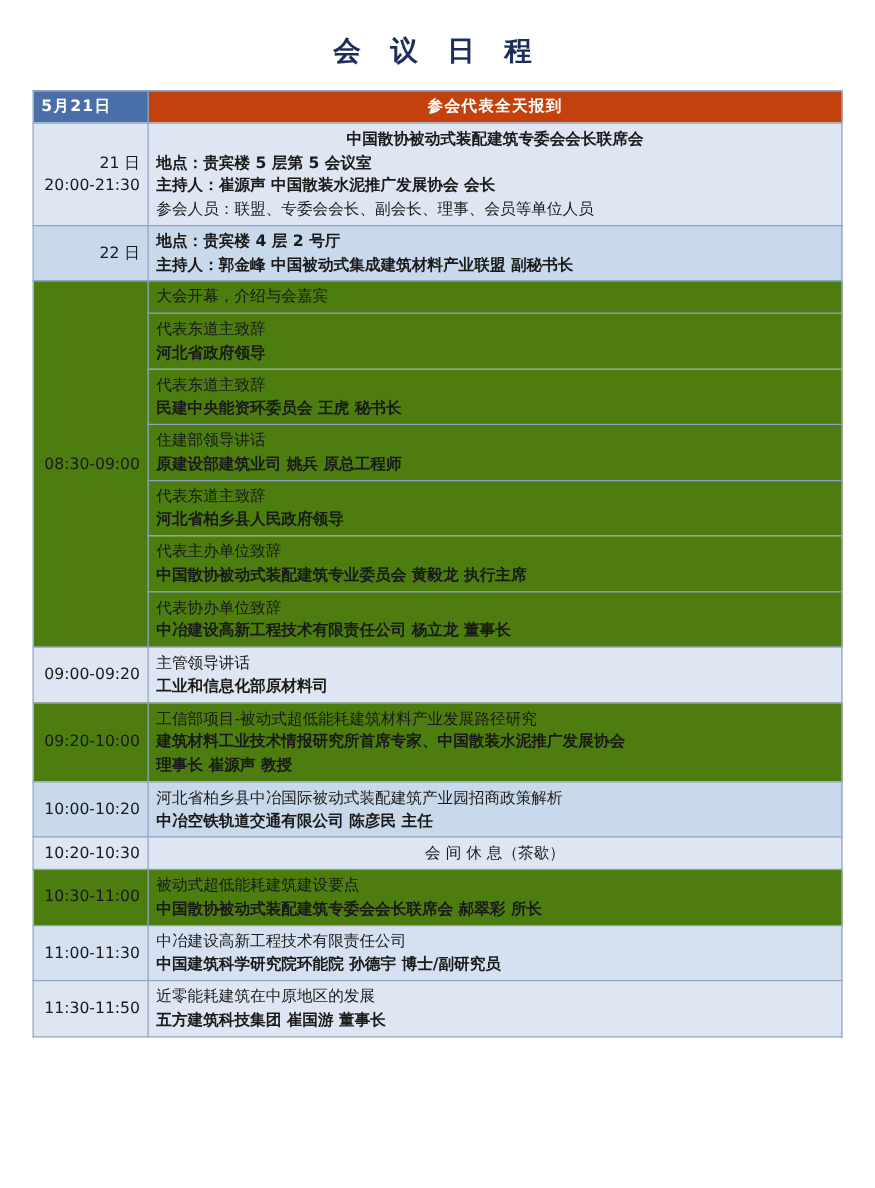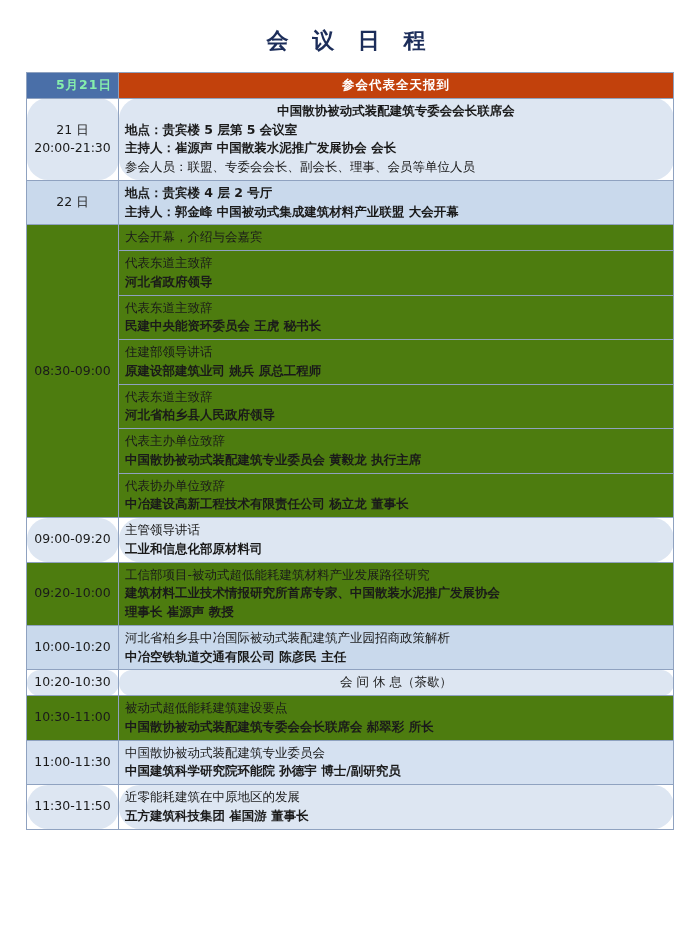--- a/index.html
+++ b/index.html
@@ -47,44 +47,44 @@
     line-height: 1.5;
     font-family: "DejaVu Sans", "Liberation Sans", sans-serif;
   }
   .col-time {
     width: 92px;
     text-align: center;
     font-size: 12.5px;
   }
   .hdr-date {
     background: #4a6fa8;
-    color: #86efac;
+    color: #ffffff;
     font-weight: bold;
-    text-align: right;
+    text-align: left;
     font-size: 13px;
     letter-spacing: 1px;
   }
   .hdr-desc {
     background: #c2410c;
     color: #ffffff;
     font-weight: bold;
     text-align: center;
     font-size: 13px;
     letter-spacing: 1px;
   }
-  .band-a { background: #dde6f2; border-radius: 21px; }
+  .band-a { background: #dde6f2; }
   .band-b { background: #c9d9ec; }
   .band-c { background: #4d7c0f; }
   .band-d { background: #d5e1f1; }
   .cell-center { text-align: center; }
   .line { display: block; }
   .line.bold { font-weight: bold; }
   .line.sub { font-weight: normal; }
   .time-cell {
-    text-align: center;
+    text-align: right;
     font-size: 12.5px;
     line-height: 1.5;
   }
   .time-cell .t1 { display: block; }
   .time-cell .t2 { display: block; }
 </style>
 </head>
 <body>
 
 <div class="page">
@@ -115,21 +115,21 @@
           <span class="line sub">参会人员：联盟、专委会会长、副会长、理事、会员等单位人员</span>
         </td>
       </tr>
 
       <tr>
         <td class="col-time time-cell band-b">
           <span class="t1">22 日</span>
         </td>
         <td class="band-b">
           <span class="line bold">地点：贵宾楼 4 层 2 号厅</span>
-          <span class="line bold">主持人：郭金峰  中国被动式集成建筑材料产业联盟   大会开幕</span>
+          <span class="line bold">主持人：郭金峰  中国被动式集成建筑材料产业联盟   副秘书长</span>
         </td>
       </tr>
 
       <tr>
         <td class="col-time time-cell band-c" rowspan="7">
           <span class="t1">08:30-09:00</span>
         </td>
         <td class="band-c">
           <span class="line sub">大会开幕，介绍与会嘉宾</span>
         </td>
@@ -219,21 +219,21 @@
           <span class="line sub">被动式超低能耗建筑建设要点</span>
           <span class="line bold">中国散协被动式装配建筑专委会会长联席会   郝翠彩   所长</span>
         </td>
       </tr>
 
       <tr>
         <td class="col-time time-cell band-d">
           <span class="t1">11:00-11:30</span>
         </td>
         <td class="band-d">
-          <span class="line sub">中国散协被动式装配建筑专业委员会</span>
+          <span class="line sub">中冶建设高新工程技术有限责任公司</span>
           <span class="line bold">中国建筑科学研究院环能院   孙德宇   博士/副研究员</span>
         </td>
       </tr>
 
       <tr>
         <td class="col-time time-cell band-a">
           <span class="t1">11:30-11:50</span>
         </td>
         <td class="band-a">
           <span class="line sub">近零能耗建筑在中原地区的发展</span>

